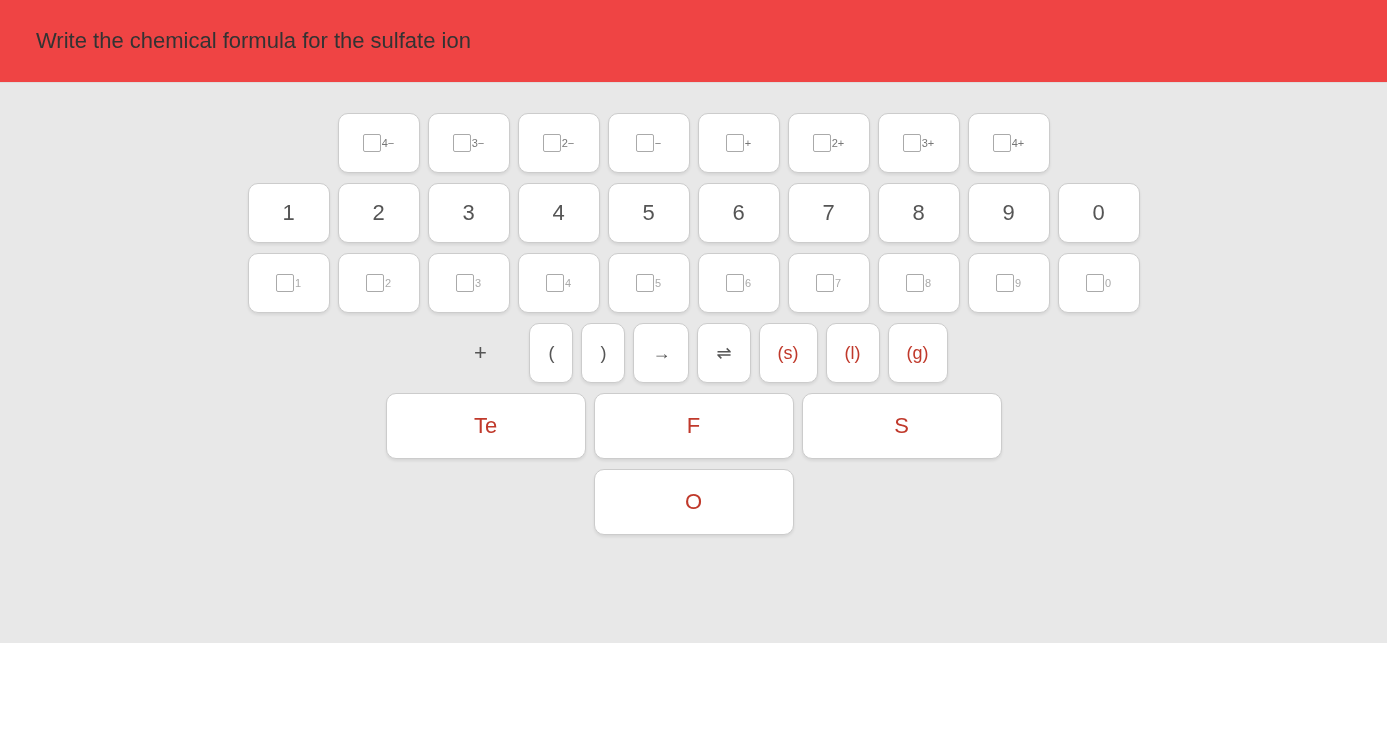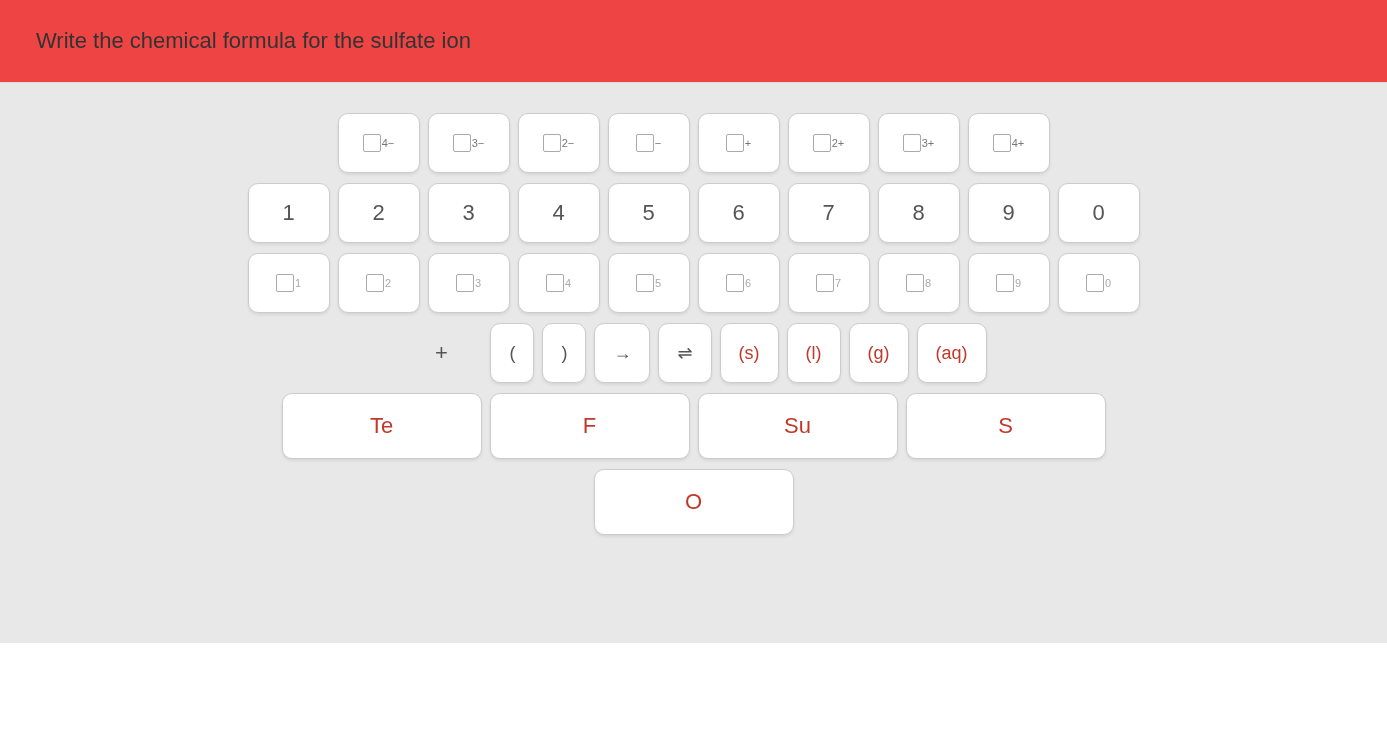--- a/index.html
+++ b/index.html
@@ -229,27 +229,25 @@
 
   <div class="keyboard-row">
     <div class="key plus-key">+</div>
     <div class="key key-sym">(</div>
     <div class="key key-sym">)</div>
     <div class="key key-sym">→</div>
     <div class="key key-sym">⇌</div>
     <div class="key key-sym key-sym-red">(s)</div>
     <div class="key key-sym key-sym-red">(l)</div>
     <div class="key key-sym key-sym-red">(g)</div>
-    <div class="key key-sym key-sym-red">(aq)</div>
   </div>
 
   <div class="keyboard-row">
     <div class="key key-elem key-elem-wide">Te</div>
     <div class="key key-elem key-elem-med">F</div>
-    <div class="key key-elem key-elem-wide">Su</div>
     <div class="key key-elem key-elem-wide">S</div>
   </div>
 
   <div class="keyboard-row">
     <div class="key key-elem key-elem-med">O</div>
   </div>
 
 </div>
 
 </body></html>

